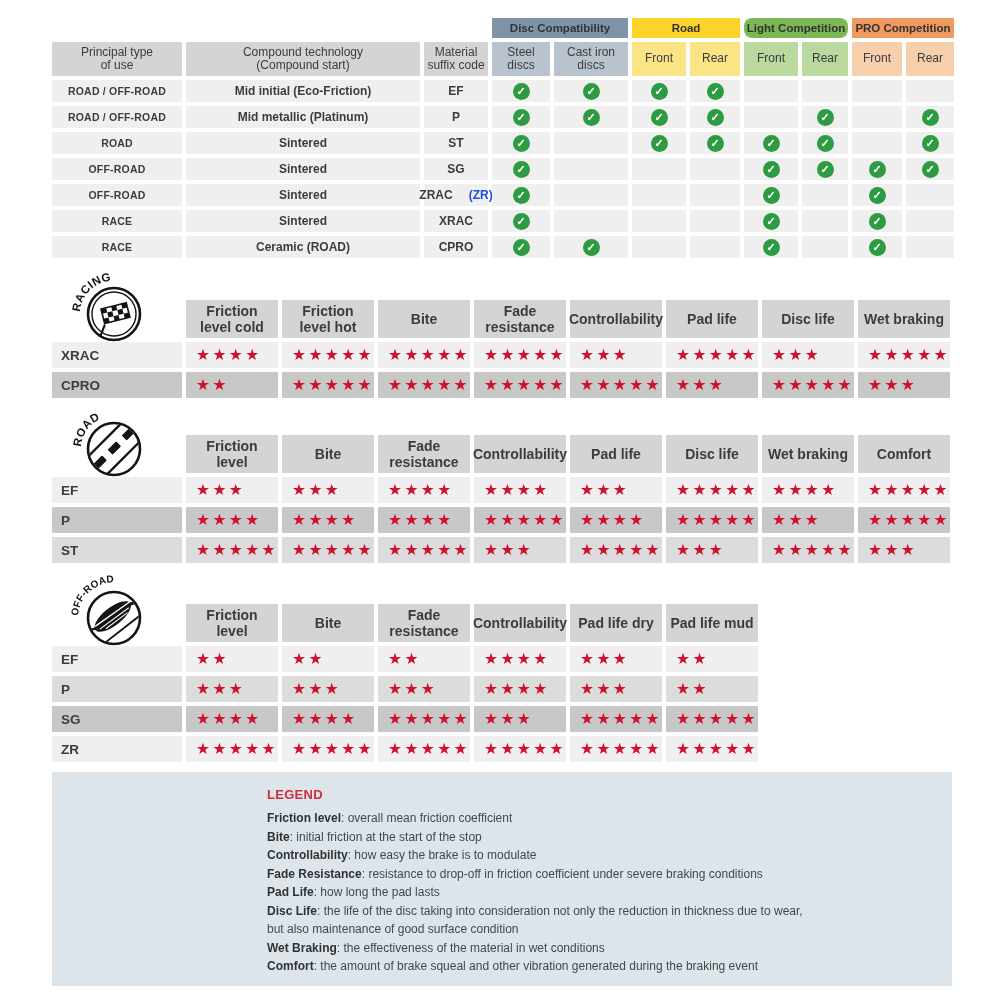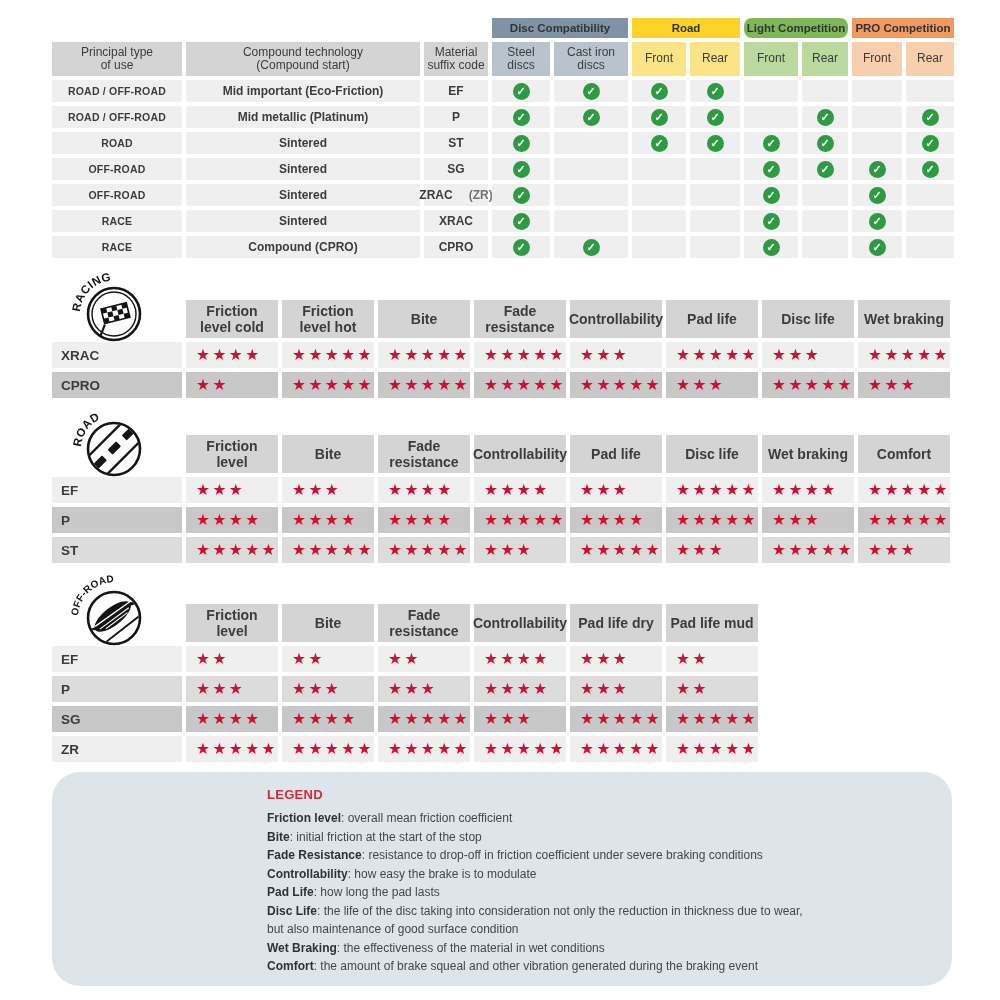--- a/index.html
+++ b/index.html
@@ -23,42 +23,42 @@
   .g0{background:var(--disc-header);} .g1{background:var(--road-header);}
   .g2{background:var(--light-header);} .g3{background:var(--pro-header);}
   .sub-hdr{height:34px;font-weight:400;font-size:12px;line-height:1.12;white-space:pre-line;}
   .hdr-gray{background:var(--header-gray);}
   .sub-g0{background:var(--disc-sub);} .sub-g1{background:var(--road-sub);}
   .sub-g2{background:var(--light-sub);} .sub-g3{background:var(--pro-sub);}
   .data-cell{height:22px;background:var(--row-light);font-weight:700;}
   .use-cell{font-size:10.5px;letter-spacing:.2px;}
   .tech-cell{font-size:12px;}
   .code-cell{font-size:12px;}
-  .code-suffix{color:#737373;font-weight:700;margin-left:16px;}
+  .code-suffix{color:#1d4ed8;font-weight:700;margin-left:16px;}
   .check{width:17px;height:17px;border-radius:50%;background:var(--check-color);color:#fff;
          font-size:11px;font-weight:700;display:flex;align-items:center;justify-content:center;line-height:1;}
 
   
   .rating-section{position:relative;}
   .sec-racing{margin-top:42px;} .sec-road{margin-top:37px;} .sec-offroad{margin-top:41px;}
   .section-icon{position:absolute;left:18px;top:-32px;width:84px;height:84px;}
   .icon-arc-text{font-family:"Liberation Sans",sans-serif;font-size:11.5px;font-weight:700;fill:#141414;letter-spacing:.5px;}
   .icon-arc-text.small{font-size:10px;letter-spacing:.2px;}
   .rating-grid{display:grid;gap:4px;grid-template-columns:130px repeat(8,92px);justify-content:start;}
   .rating-grid.cols6{grid-template-columns:130px repeat(6,92px);}
   .rt-hdr{height:38px;background:var(--header-gray);font-weight:700;font-size:14px;line-height:1.15;
           display:flex;align-items:center;justify-content:center;text-align:center;white-space:pre-line;}
   .rt-corner{height:38px;}
   .rt-label{height:26px;display:flex;align-items:center;padding-left:9px;font-weight:700;font-size:13.5px;}
   .rt-cell{height:26px;display:flex;align-items:center;padding-left:10px;}
   .stars{color:var(--star-color);font-size:15.5px;letter-spacing:2.5px;white-space:nowrap;line-height:1;}
   .shade-light{background:var(--row-light);} .shade-medium{background:var(--row-medium);} .shade-dark{background:var(--row-dark);}
 
   
-  .legend-box{margin-top:10px;width:900px;height:214px;background:var(--legend-bg);padding:15px 16px 0 215px;border-radius:28px;}
+  .legend-box{margin-top:10px;width:900px;height:214px;background:var(--legend-bg);padding:15px 16px 0 215px;}
   .legend-title{color:var(--legend-red);font-weight:700;font-size:13px;margin-bottom:7px;letter-spacing:.3px;}
   .legend-line{font-size:12px;line-height:18.5px;color:#44474a;}
   .legend-line b{color:#2f3235;}
 </style>
 </head>
 <body>
 
 <div class="page">
 
   <div class="compat-grid">
@@ -77,21 +77,21 @@
 discs</div>
       <div class="cg-cell sub-hdr sub-g0">Cast iron
 discs</div>
       <div class="cg-cell sub-hdr sub-g1">Front</div>
       <div class="cg-cell sub-hdr sub-g1">Rear</div>
       <div class="cg-cell sub-hdr sub-g2">Front</div>
       <div class="cg-cell sub-hdr sub-g2">Rear</div>
       <div class="cg-cell sub-hdr sub-g3">Front</div>
       <div class="cg-cell sub-hdr sub-g3">Rear</div>
       <div class="cg-cell data-cell use-cell">ROAD / OFF-ROAD</div>
-      <div class="cg-cell data-cell tech-cell">Mid important (Eco-Friction)</div>
+      <div class="cg-cell data-cell tech-cell">Mid initial (Eco-Friction)</div>
       <div class="cg-cell data-cell code-cell">EF</div>
       <div class="cg-cell data-cell check-cell">
         <span class="check">✓</span>
       </div>
       <div class="cg-cell data-cell check-cell">
         <span class="check">✓</span>
       </div>
       <div class="cg-cell data-cell check-cell">
         <span class="check">✓</span>
       </div>
@@ -197,21 +197,21 @@
       <div class="cg-cell data-cell check-cell"></div>
       <div class="cg-cell data-cell check-cell">
         <span class="check">✓</span>
       </div>
       <div class="cg-cell data-cell check-cell"></div>
       <div class="cg-cell data-cell check-cell">
         <span class="check">✓</span>
       </div>
       <div class="cg-cell data-cell check-cell"></div>
       <div class="cg-cell data-cell use-cell">RACE</div>
-      <div class="cg-cell data-cell tech-cell">Compound (CPRO)</div>
+      <div class="cg-cell data-cell tech-cell">Ceramic (ROAD)</div>
       <div class="cg-cell data-cell code-cell">CPRO</div>
       <div class="cg-cell data-cell check-cell">
         <span class="check">✓</span>
       </div>
       <div class="cg-cell data-cell check-cell">
         <span class="check">✓</span>
       </div>
       <div class="cg-cell data-cell check-cell"></div>
       <div class="cg-cell data-cell check-cell"></div>
       <div class="cg-cell data-cell check-cell">
@@ -536,22 +536,22 @@
           <span class="stars">★★★★★</span>
         </div>
       </div>
   </section>
 
   <div class="legend-box">
     <div class="legend-title">LEGEND</div>
     <div>
         <div class="legend-line"><b class="legend-term">Friction level</b>: overall mean friction coefficient</div>
         <div class="legend-line"><b class="legend-term">Bite</b>: initial friction at the start of the stop</div>
+        <div class="legend-line"><b class="legend-term">Controllability</b>: how easy the brake is to modulate</div>
         <div class="legend-line"><b class="legend-term">Fade Resistance</b>: resistance to drop-off in friction coefficient under severe braking conditions</div>
-        <div class="legend-line"><b class="legend-term">Controllability</b>: how easy the brake is to modulate</div>
         <div class="legend-line"><b class="legend-term">Pad Life</b>: how long the pad lasts</div>
         <div class="legend-line"><b class="legend-term">Disc Life</b>: the life of the disc taking into consideration not only the reduction in thickness due to wear,</div>
         <div class="legend-line">but also maintenance of good surface condition</div>
         <div class="legend-line"><b class="legend-term">Wet Braking</b>: the effectiveness of the material in wet conditions</div>
         <div class="legend-line"><b class="legend-term">Comfort</b>: the amount of brake squeal and other vibration generated during the braking event</div>
       </div>
   </div>
 
 </div>
 

